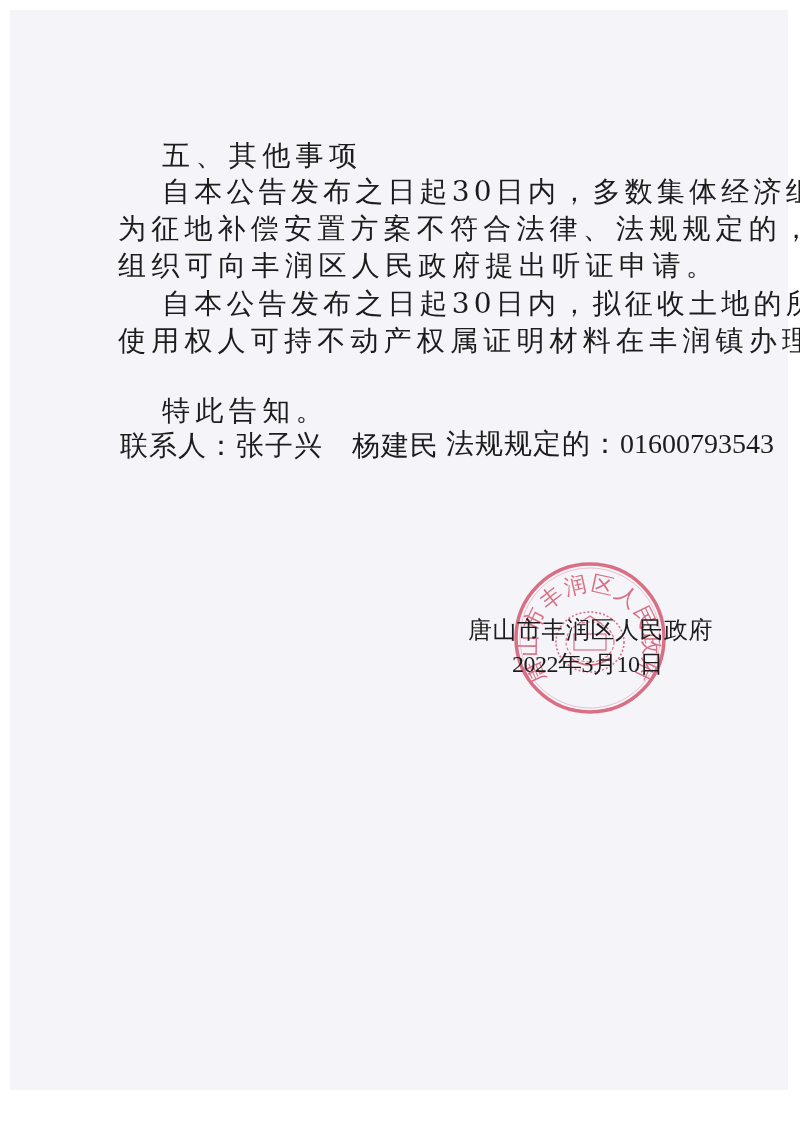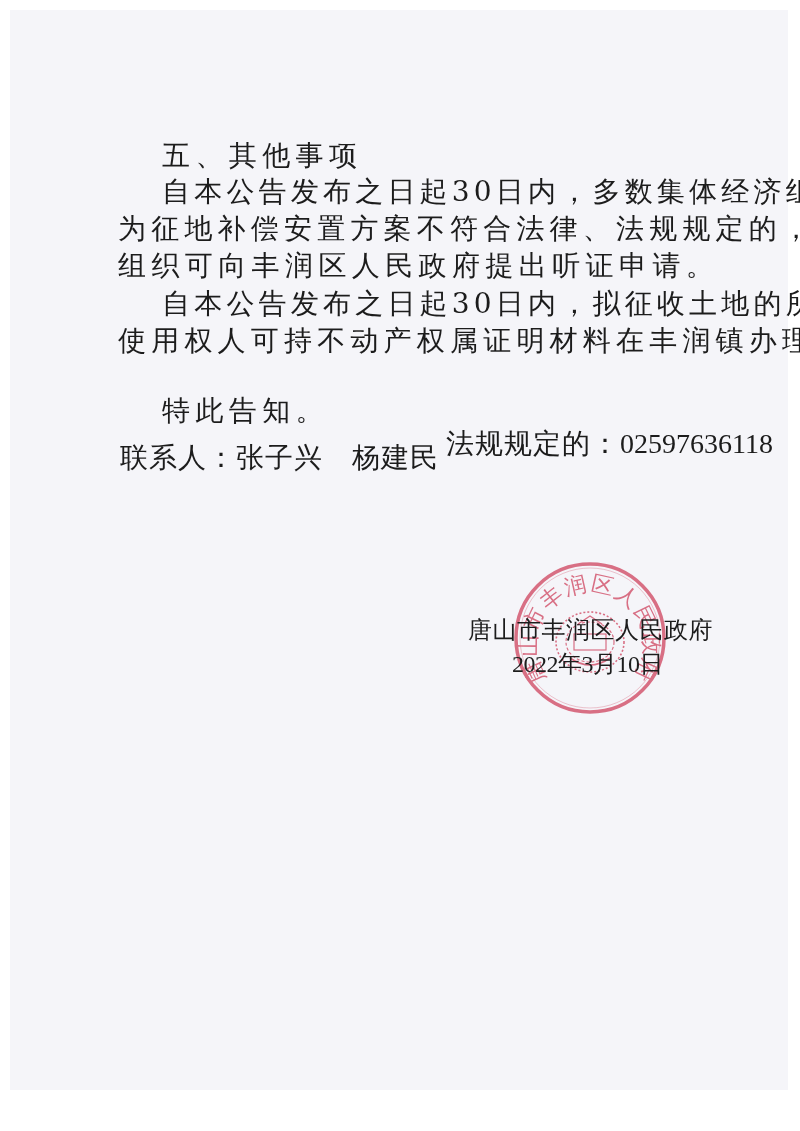--- a/index.html
+++ b/index.html
@@ -60,25 +60,25 @@
 
 <div class="line" style="left:162px; top:178px; letter-spacing:4.2px;">自本公告发布之日起30日内，多数集体经济组织成员认</div>
 <div class="line" style="left:118px; top:215px; letter-spacing:5.2px;">为征地补偿安置方案不符合法律、法规规定的，村集体经济</div>
 <div class="line" style="left:118px; top:252px;text-align:center;">组织可向丰润区人民政府提出听证申请。</div>
 
 <div class="line" style="left:162px; top:290px; letter-spacing:4.2px;">自本公告发布之日起30日内，拟征收土地的所有权人、</div>
 <div class="line" style="left:118px; top:327px; letter-spacing:5.2px;">使用权人可持不动产权属证明材料在丰润镇办理补偿登记。</div>
 
 <div class="line" style="left:162px; top:365px;margin-top:32px;">特此告知。</div>
 
-<div class="line" style="left:120px; top:444px; letter-spacing:1px;">
+<div class="line" style="left:120px; top:432px; letter-spacing:1px;">
   <span>联系人：</span><span>张子兴　杨建民</span>
 </div>
 <div class="line" style="left:446px; top:430px; letter-spacing:1px;">
-  <span>法规规定的：</span><span class="digits">02597636118</span>
+  <span>法规规定的：</span><span class="digits">01600793543</span>
 </div>
 
 <svg class="stamp" viewBox="0 0 156 156">
   <defs>
     <path id="sealArc" d="M 30 110 A 54 54 0 1 1 126 110" fill="none"></path>
   </defs>
   <circle cx="78" cy="78" r="74" fill="none" stroke="#d04a64" stroke-width="3.5"></circle>
   <circle cx="78" cy="78" r="70" fill="none" stroke="#d04a64" stroke-width="0.8" opacity="0.5"></circle>
   <text font-size="22" fill="#d04a64" font-family="DejaVu Serif, serif" letter-spacing="2">
     <textPath href="#sealArc" startOffset="50%" text-anchor="middle">唐山市丰润区人民政府</textPath>

